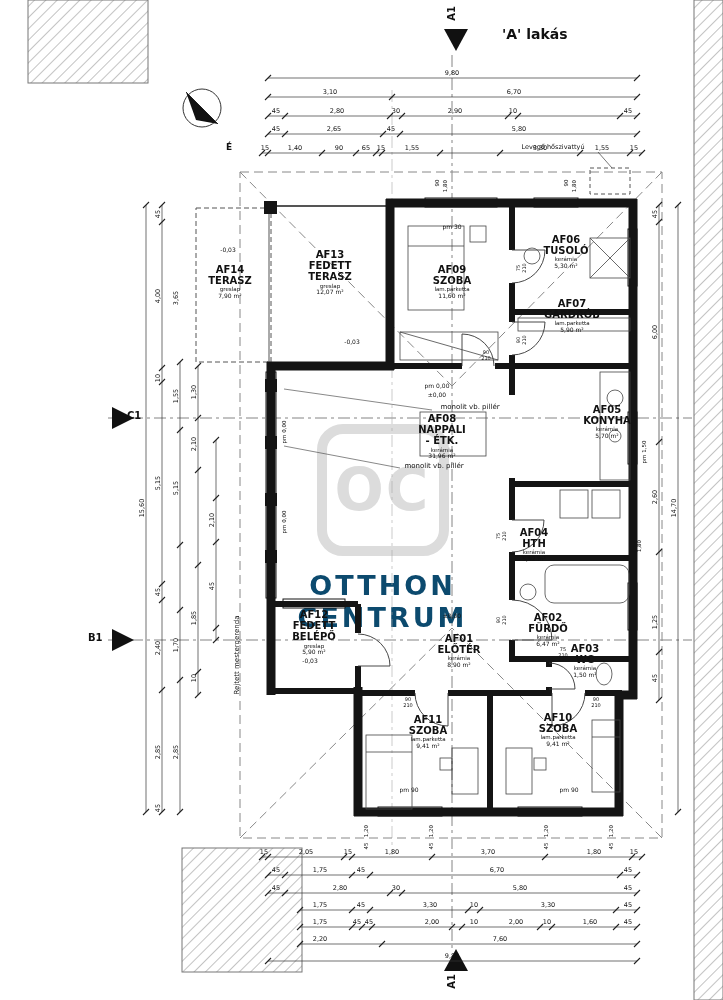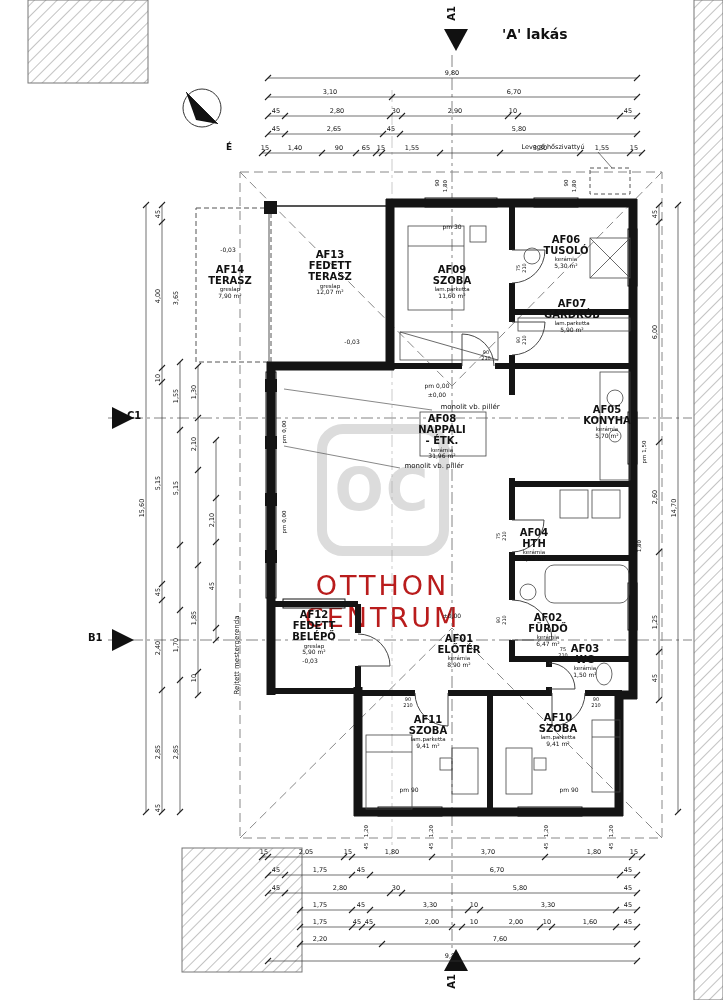--- a/index.html
+++ b/index.html
@@ -9,21 +9,21 @@
   #plan-svg text{font-family:"DejaVu Sans",sans-serif;fill:#111;text-anchor:middle;}
   .dimline{stroke:#333;stroke-width:0.7;}
   .dimtick{stroke:#222;stroke-width:1.1;}
   .overlay{position:absolute;z-index:2;}
   #page-title{left:502px;top:26px;font-size:14px;font-weight:bold;white-space:nowrap;}
   .sec-label{font-size:10px;font-weight:bold;}
   .rot{transform:rotate(-90deg);}
   #watermark{left:295px;top:408px;width:175px;text-align:center;z-index:0;position:absolute;color:#dcdcdc;}
   #wm-logo{width:112px;height:112px;margin:16px auto;border:10px solid #dcdcdc;border-radius:26px;
            display:flex;align-items:center;justify-content:center;font-size:58px;font-weight:bold;letter-spacing:2px;}
-  #wm-l1,#wm-l2{font-size:27px;font-weight:normal;letter-spacing:3px;color:#b91c1c;line-height:1.05;margin-top:4px;}
+  #wm-l1,#wm-l2{font-size:27px;font-weight:bold;letter-spacing:3px;color:#0c4a6e;line-height:1.05;margin-top:4px;}
   .room{position:absolute;transform:translate(-50%,-50%);text-align:center;line-height:1.12;z-index:3;}
   .room-code,.room-name{font-size:10px;font-weight:bold;white-space:pre-line;}
   .room-material{font-size:5.5px;}
   .room-area{font-size:6px;}
   .annot{position:absolute;font-size:7px;white-space:nowrap;z-index:3;transform:translate(-50%,-50%);}
   .annot.rot{transform:translate(-50%,-50%) rotate(-90deg);}
   #compass-label{left:226px;top:142px;font-size:9px;font-weight:bold;}
 </style>
 </head>
 <body>

